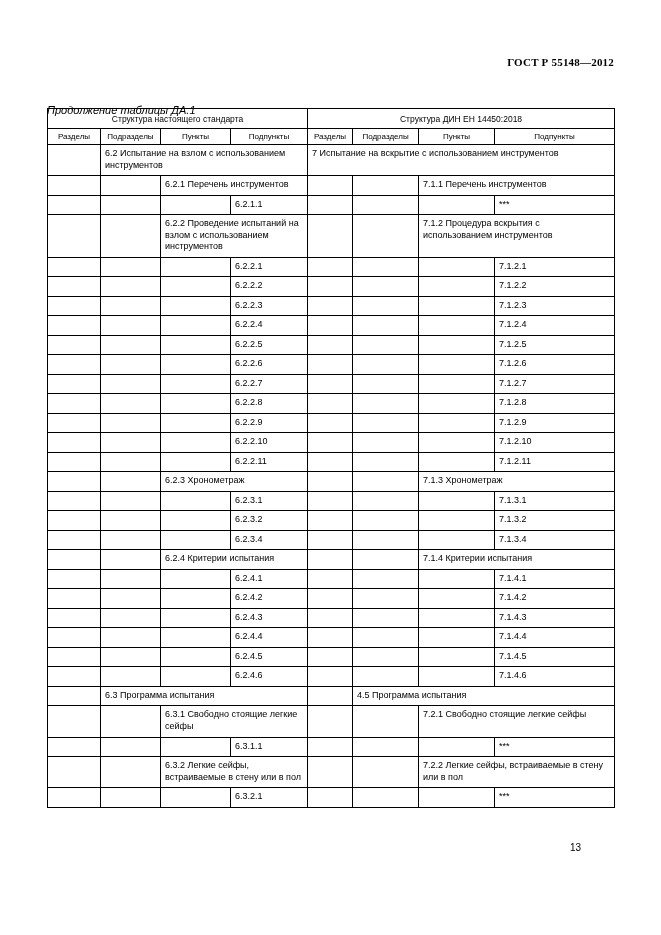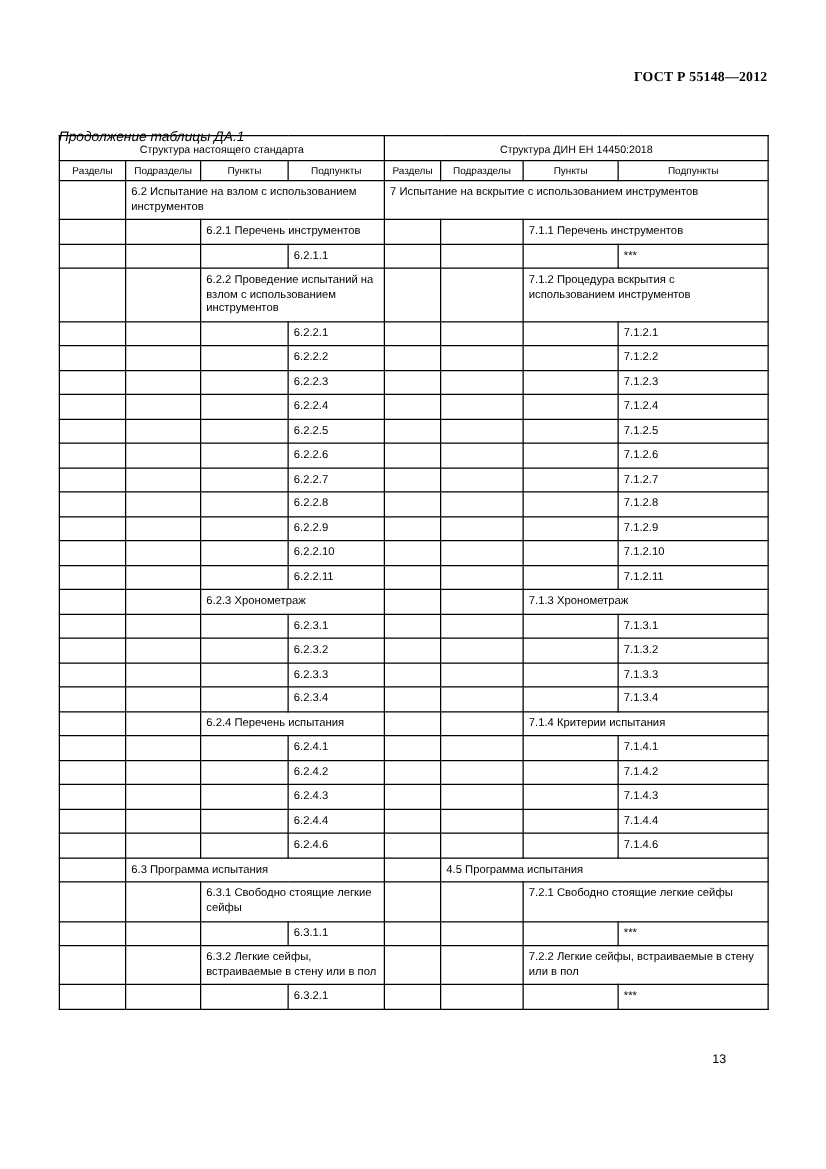--- a/index.html
+++ b/index.html
@@ -251,40 +251,30 @@
           <td colspan="1">6.2.3.2</td>
           <td></td>
           <td></td>
           <td></td>
           <td colspan="1">7.1.3.2</td>
         </tr>
         <tr>
           <td></td>
           <td></td>
           <td></td>
-          <td colspan="1">6.2.3.3</td>
-          <td></td>
-          <td></td>
-          <td></td>
-          <td colspan="1">7.1.3.3</td>
-        </tr>
-        <tr>
-          <td></td>
-          <td></td>
-          <td></td>
           <td colspan="1">6.2.3.4</td>
           <td></td>
           <td></td>
           <td></td>
           <td colspan="1">7.1.3.4</td>
         </tr>
         <tr>
           <td></td>
           <td></td>
-          <td colspan="2">6.2.4 Перечень испытания</td>
+          <td colspan="2">6.2.4 Критерии испытания</td>
           <td></td>
           <td></td>
           <td colspan="2">7.1.4 Критерии испытания</td>
         </tr>
         <tr>
           <td></td>
           <td></td>
           <td></td>
           <td colspan="1">6.2.4.1</td>
           <td></td>
@@ -314,20 +304,30 @@
         </tr>
         <tr>
           <td></td>
           <td></td>
           <td></td>
           <td colspan="1">6.2.4.4</td>
           <td></td>
           <td></td>
           <td></td>
           <td colspan="1">7.1.4.4</td>
+        </tr>
+        <tr>
+          <td></td>
+          <td></td>
+          <td></td>
+          <td colspan="1">6.2.4.5</td>
+          <td></td>
+          <td></td>
+          <td></td>
+          <td colspan="1">7.1.4.5</td>
         </tr>
         <tr>
           <td></td>
           <td></td>
           <td></td>
           <td colspan="1">6.2.4.6</td>
           <td></td>
           <td></td>
           <td></td>
           <td colspan="1">7.1.4.6</td>

